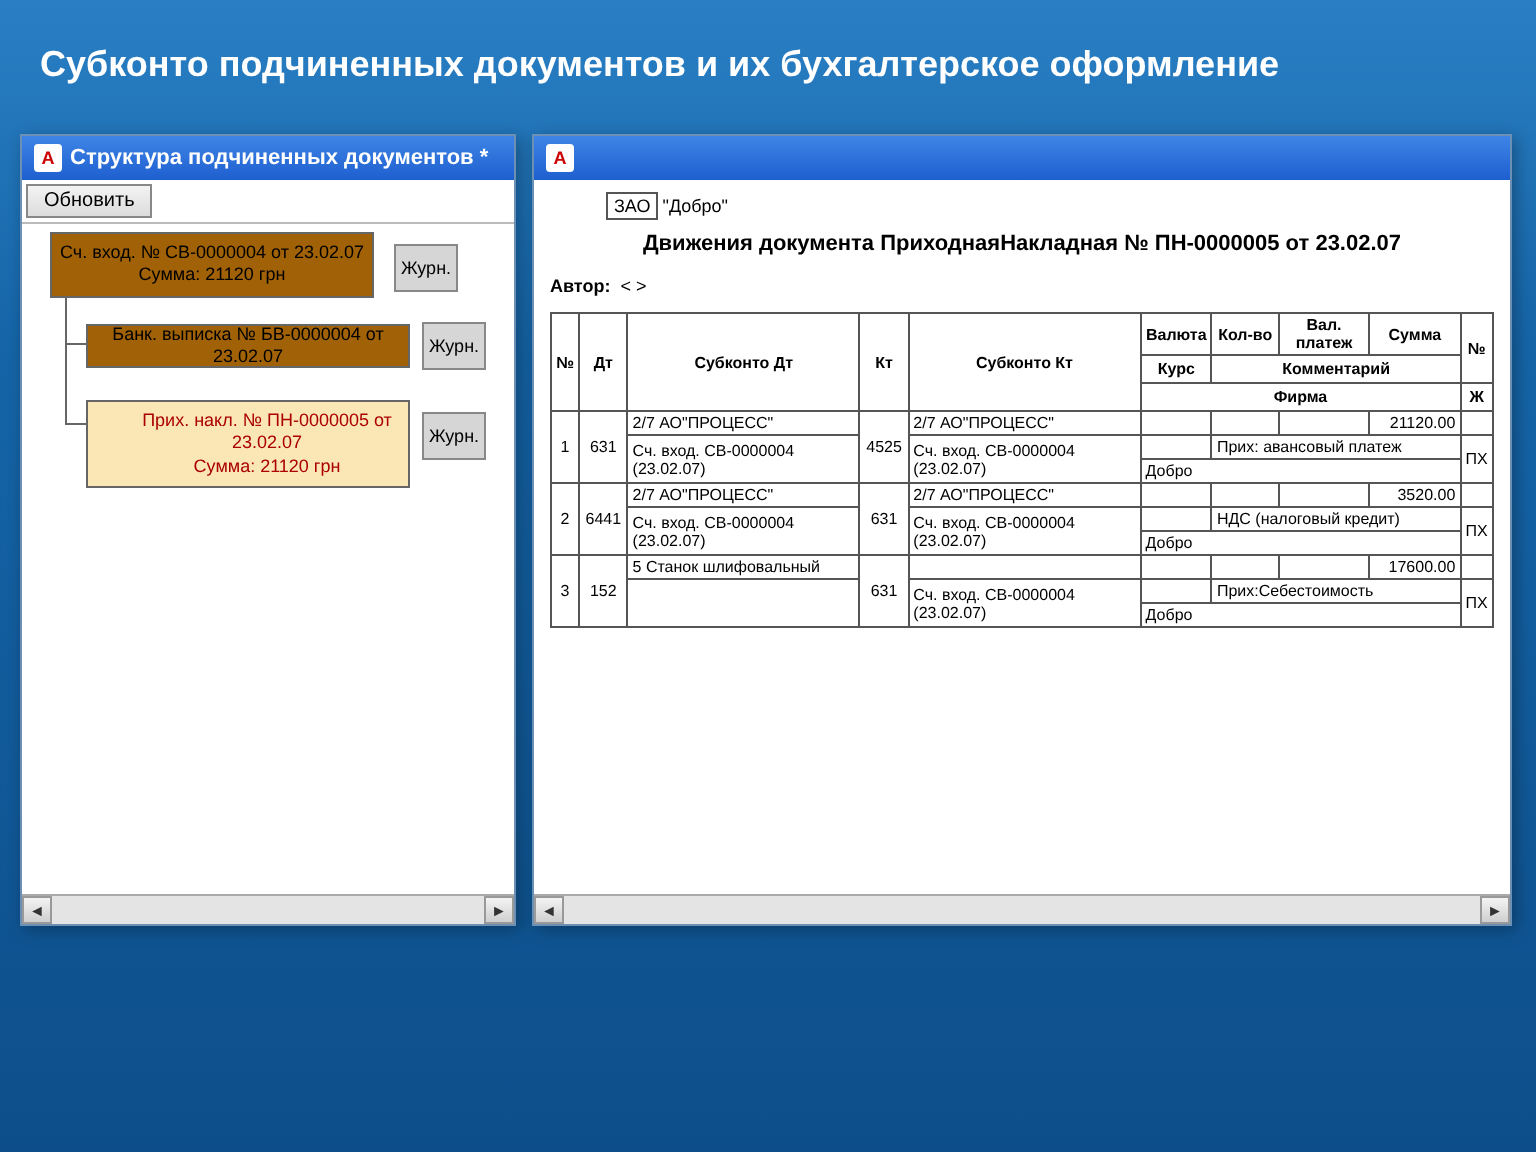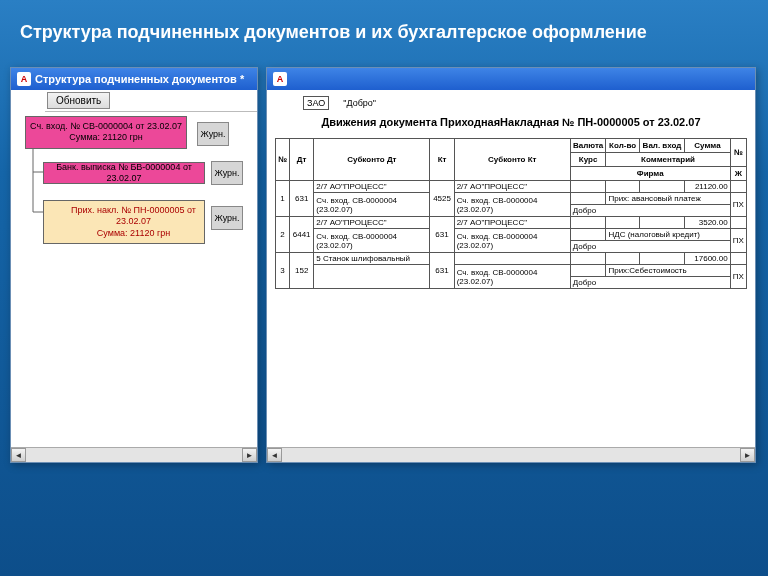--- a/index.html
+++ b/index.html
@@ -39,38 +39,38 @@
   }
   .titlebar .app-icon {
     width: 14px; height: 14px;
     display: inline-flex; align-items:center; justify-content:center;
     background:#fff; color:#c00; font-weight:bold; font-size:9px;
     border-radius:2px;
   }
   .win-left { width: 248px; height: 396px; display:flex; flex-direction:column; }
   .win-right { width: 490px; height: 396px; display:flex; flex-direction:column; }
   .win-body { flex:1; background:#fff; overflow:hidden; position:relative; }
-  .toolbar { padding:2px; border-bottom:1px solid #bbb;margin-left:34px; }
+  .toolbar { padding:2px; border-bottom:1px solid #bbb; }
   .btn {
     background: linear-gradient(#f3f3f3,#dcdcdc);
     border:1px solid #888;
     font-size:10px;
     padding:2px 8px;
     cursor:pointer;
   }
   .tree-area { padding:6px 4px; position:relative; height:320px; }
   .node {
     border:1px solid #666;
     font-size:9px;
     text-align:center;
     padding:4px 2px;
     line-height:1.25;
     position:absolute;
   }
-  .node-green { background:#ec4899;text-align:center; }
+  .node-green { background:#a16207;text-align:center; }
   .node-yellow { background:#fbe6b6;padding-left:21px; }
   .journ {
     position:absolute;
     width:32px; height:24px;
     background:#d6d6d6;
     border:1px solid #888;
     font-size:9px;
     display:flex; align-items:center; justify-content:center;
   }
   .scrollbar-h {
@@ -80,36 +80,36 @@
     display:flex; align-items:center;
   }
   .scroll-btn {
     width:15px; height:14px;
     background:linear-gradient(#f3f3f3,#cfcfcf);
     border:1px solid #999;
     display:flex; align-items:center; justify-content:center;
     font-size:8px; color:#333;
   }
   .doc-content { padding:6px 8px; font-size:9px; }
-  .org-row { display:flex; align-items:center; gap:14px; margin-bottom:6px;padding-left:28px;}
+  .org-row { display:flex; align-items:center; gap:2px; margin-bottom:6px;padding-left:28px;}
   .org-box { border:1px solid #555; padding:1px 3px; font-size:9px; background:#fff;}
   .doc-heading { font-size:11px; font-weight:bold; text-align:center; margin:4px 0 10px; }
   .author-row { font-size:9px; margin-bottom:8px; }
   table.acct { border-collapse:collapse; width:100%; font-size:8px; }
   table.acct th, table.acct td { border:1px solid #555; padding:1px 2px; vertical-align:middle; }
   table.acct th { font-weight:bold; text-align:center; height:14px; }
   .hdr-top th { height:13px; }
   .num-cell { text-align:center; }
   .amt { text-align:right; }
   .subrow td { height:12px; }
 </style>
 </head>
 <body>
 
-<div class="slide-title">Структура подчиненных документов и их бухгалтерское оформление</div>
+<div class="slide-title">Субконто подчиненных документов и их бухгалтерское оформление</div>
 
 <div class="panels">
 
   <div class="window win-left">
     <div class="titlebar">
       <span class="app-icon">A</span>
       <span>Структура подчиненных документов  *</span>
     </div>
     <div class="win-body">
       <div class="toolbar">
@@ -150,32 +150,36 @@
   <div class="window win-right">
     <div class="titlebar">
       <span class="app-icon">A</span>
     </div>
     <div class="win-body doc-content">
       <div class="org-row">
         <span class="org-box">ЗАО</span>
         <span>"Добро"</span>
       </div>
       <div class="doc-heading">Движения документа ПриходнаяНакладная № ПН-0000005 от 23.02.07</div>
+      <div class="author-row">
+        <b>Автор:</b>
+        &nbsp;<span>&lt; &gt;</span>
+      </div>
 
       <table class="acct">
         <thead>
           <tr class="hdr-top">
             <th rowspan="3" style="width:12px;">№</th>
             <th rowspan="3" style="width:24px;">Дт</th>
             <th rowspan="3" style="width:115px;">Субконто Дт</th>
             <th rowspan="3" style="width:24px;margin-left:12px;">Кт</th>
             <th rowspan="3" style="width:115px;margin-left:32px;">Субконто Кт</th>
             <th style="width:33px;">Валюта</th>
             <th style="width:33px;">Кол-во</th>
-            <th style="width:45px;">Вал. вход</th>
+            <th style="width:45px;">Вал. платеж</th>
             <th style="width:45px;">Сумма</th>
             <th rowspan="2" style="width:14px;">№</th>
           </tr>
           <tr class="hdr-top">
             <th>Курс</th>
             <th colspan="3">Комментарий</th>
           </tr>
           <tr class="hdr-top">
             <th colspan="4">Фирма</th>
             <th>Ж</th>

